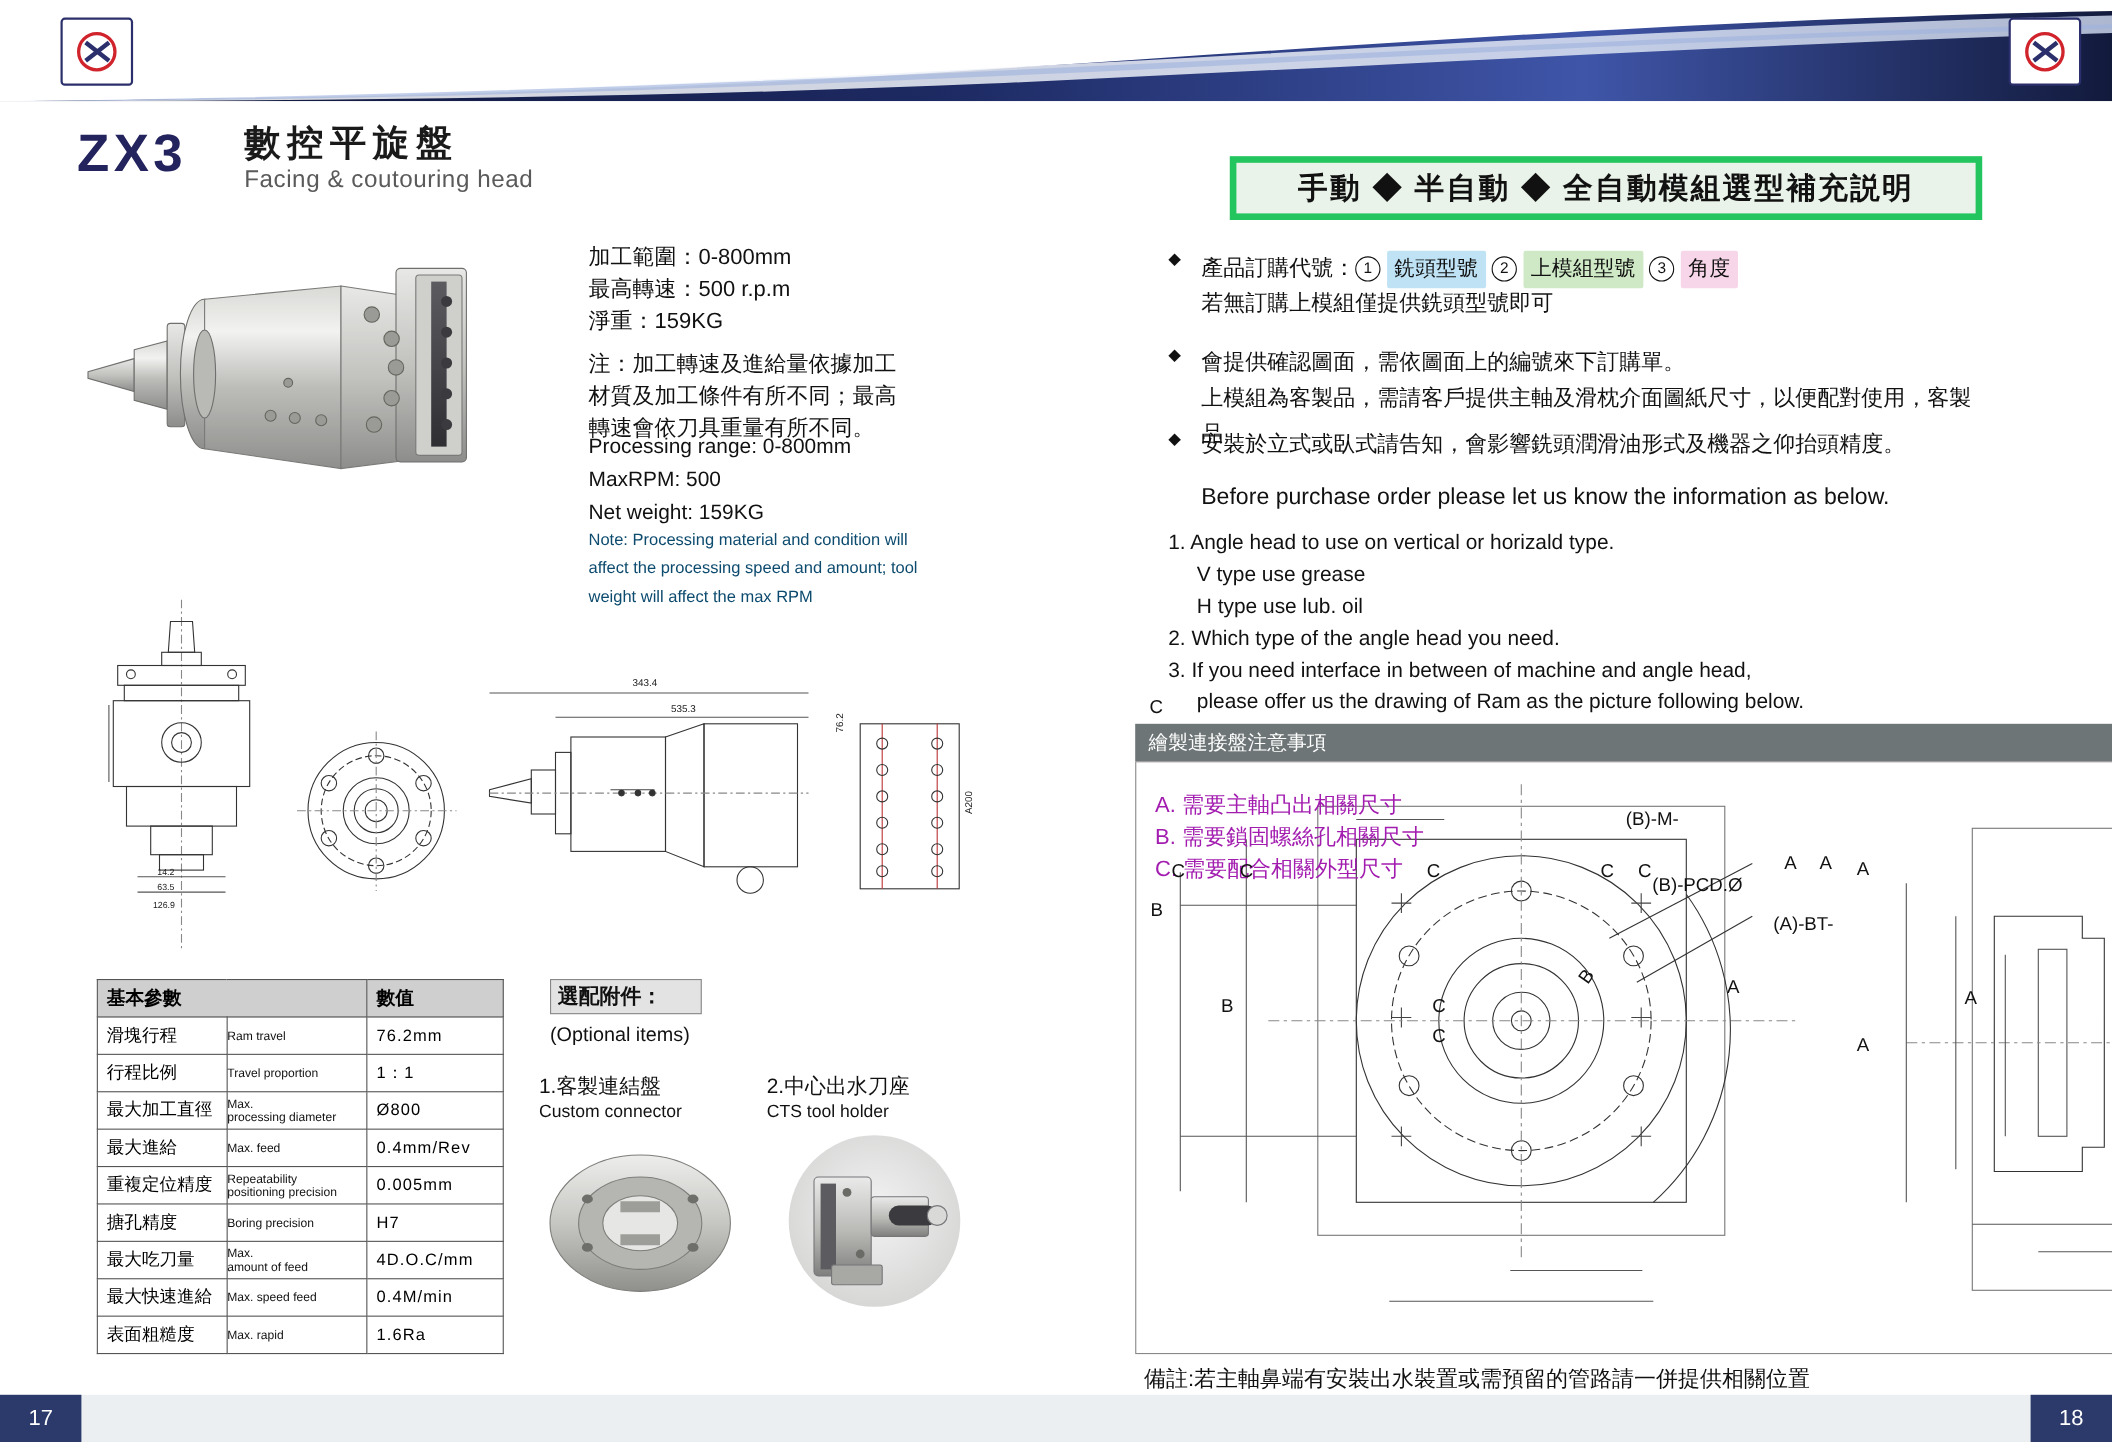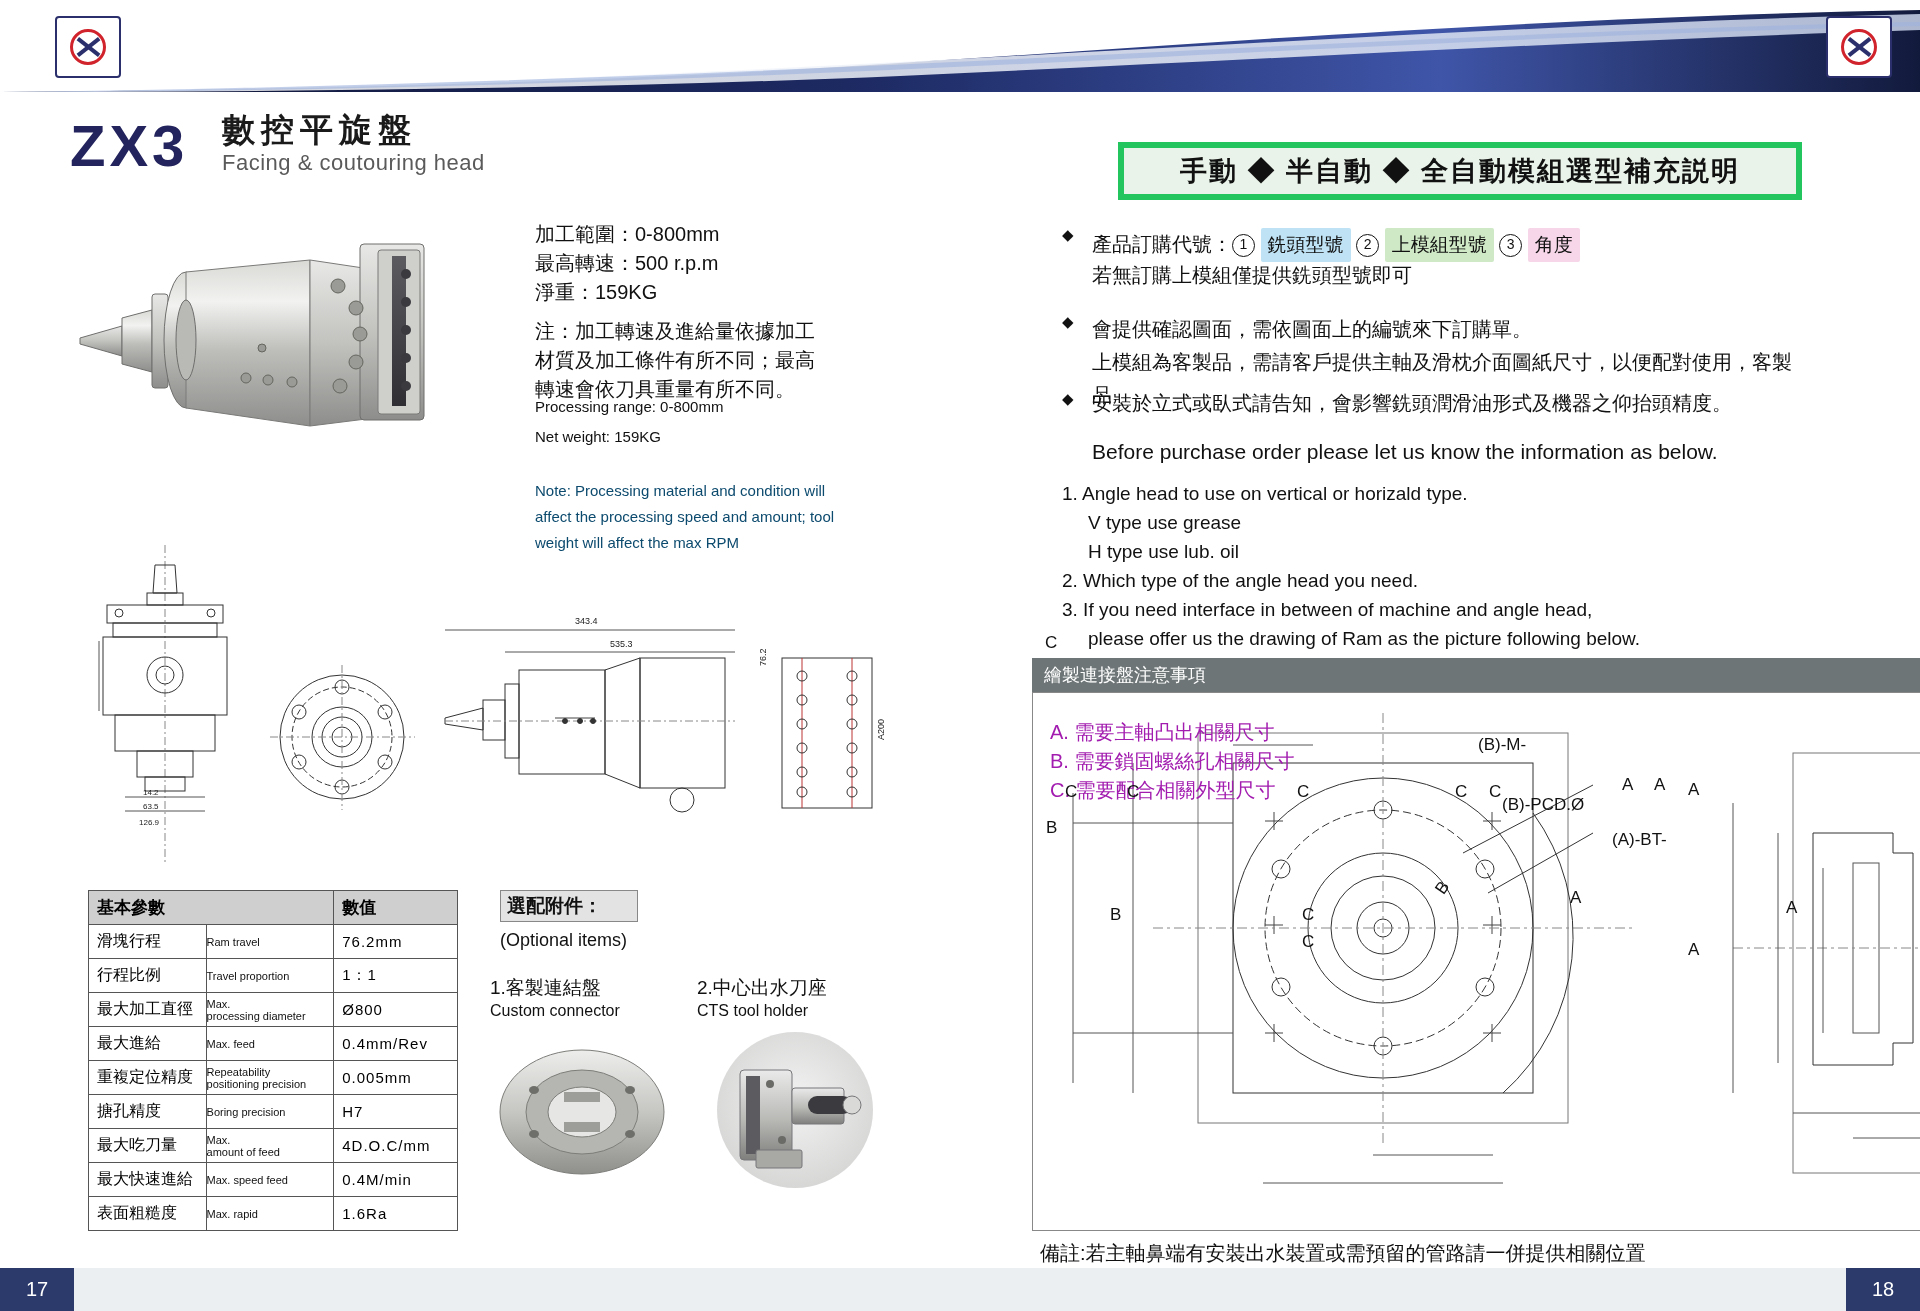--- a/index.html
+++ b/index.html
@@ -37,39 +37,39 @@
   }
   .logo-mark .x1,.logo-mark .x2{
     position:absolute;left:9px;top:18px;width:27px;height:4px;background:#2b2f6b;
   }
   .logo-mark .x1{transform:rotate(38deg);}
   .logo-mark .x2{transform:rotate(-38deg);}
 
   
   .title-zx3{
     position:absolute;left:70px;top:112px;
-    font-size:58px;font-weight:bold;color:#23235e;letter-spacing:4px;
+    font-size:48px;font-weight:bold;color:#23235e;letter-spacing:4px;
     font-family:"Liberation Sans", sans-serif;
   }
   .title-cn{
     position:absolute;left:222px;top:108px;
     font-size:33px;font-weight:bold;color:#1a1a1a;letter-spacing:6px;
   }
   .title-en{
     position:absolute;left:222px;top:150px;
     font-size:22px;color:#5a5a5a;letter-spacing:0.5px;
   }
 
   .spec-cn{
     position:absolute;left:535px;top:220px;width:330px;
     font-size:20px;line-height:29px;color:#111;
   }
   .spec-en{
     position:absolute;left:535px;top:392px;width:340px;
-    font-size:15px;line-height:30px;color:#111;
+    font-size:19px;line-height:30px;color:#111;
   }
   .spec-note-en{
     position:absolute;left:535px;top:478px;width:300px;
     font-size:15px;line-height:26px;color:#0c4a6e;
   }
 
   
   .product-photo{
     position:absolute;left:60px;top:230px;width:460px;height:290px;
   }
@@ -266,20 +266,21 @@
     <div>最高轉速：500 r.p.m</div>
     <div>淨重：159KG</div>
     <div style="height:10px"></div>
     <div>注：加工轉速及進給量依據加工</div>
     <div>材質及加工條件有所不同；最高</div>
     <div>轉速會依刀具重量有所不同。</div>
   </div>
 
   <div class="spec-en">
     <div>Processing range: 0-800mm</div>
+    <div>MaxRPM: 500</div>
     <div>Net weight: 159KG</div>
   </div>
   <div class="spec-note-en">
     <div>Note: Processing material and condition will</div>
     <div>affect the processing speed and amount; tool</div>
     <div>weight will affect the max RPM</div>
   </div>
 
   <div class="draw1">
     <svg width="160" height="320" viewBox="0 0 160 320" stroke="#333" fill="none" stroke-width="1">

